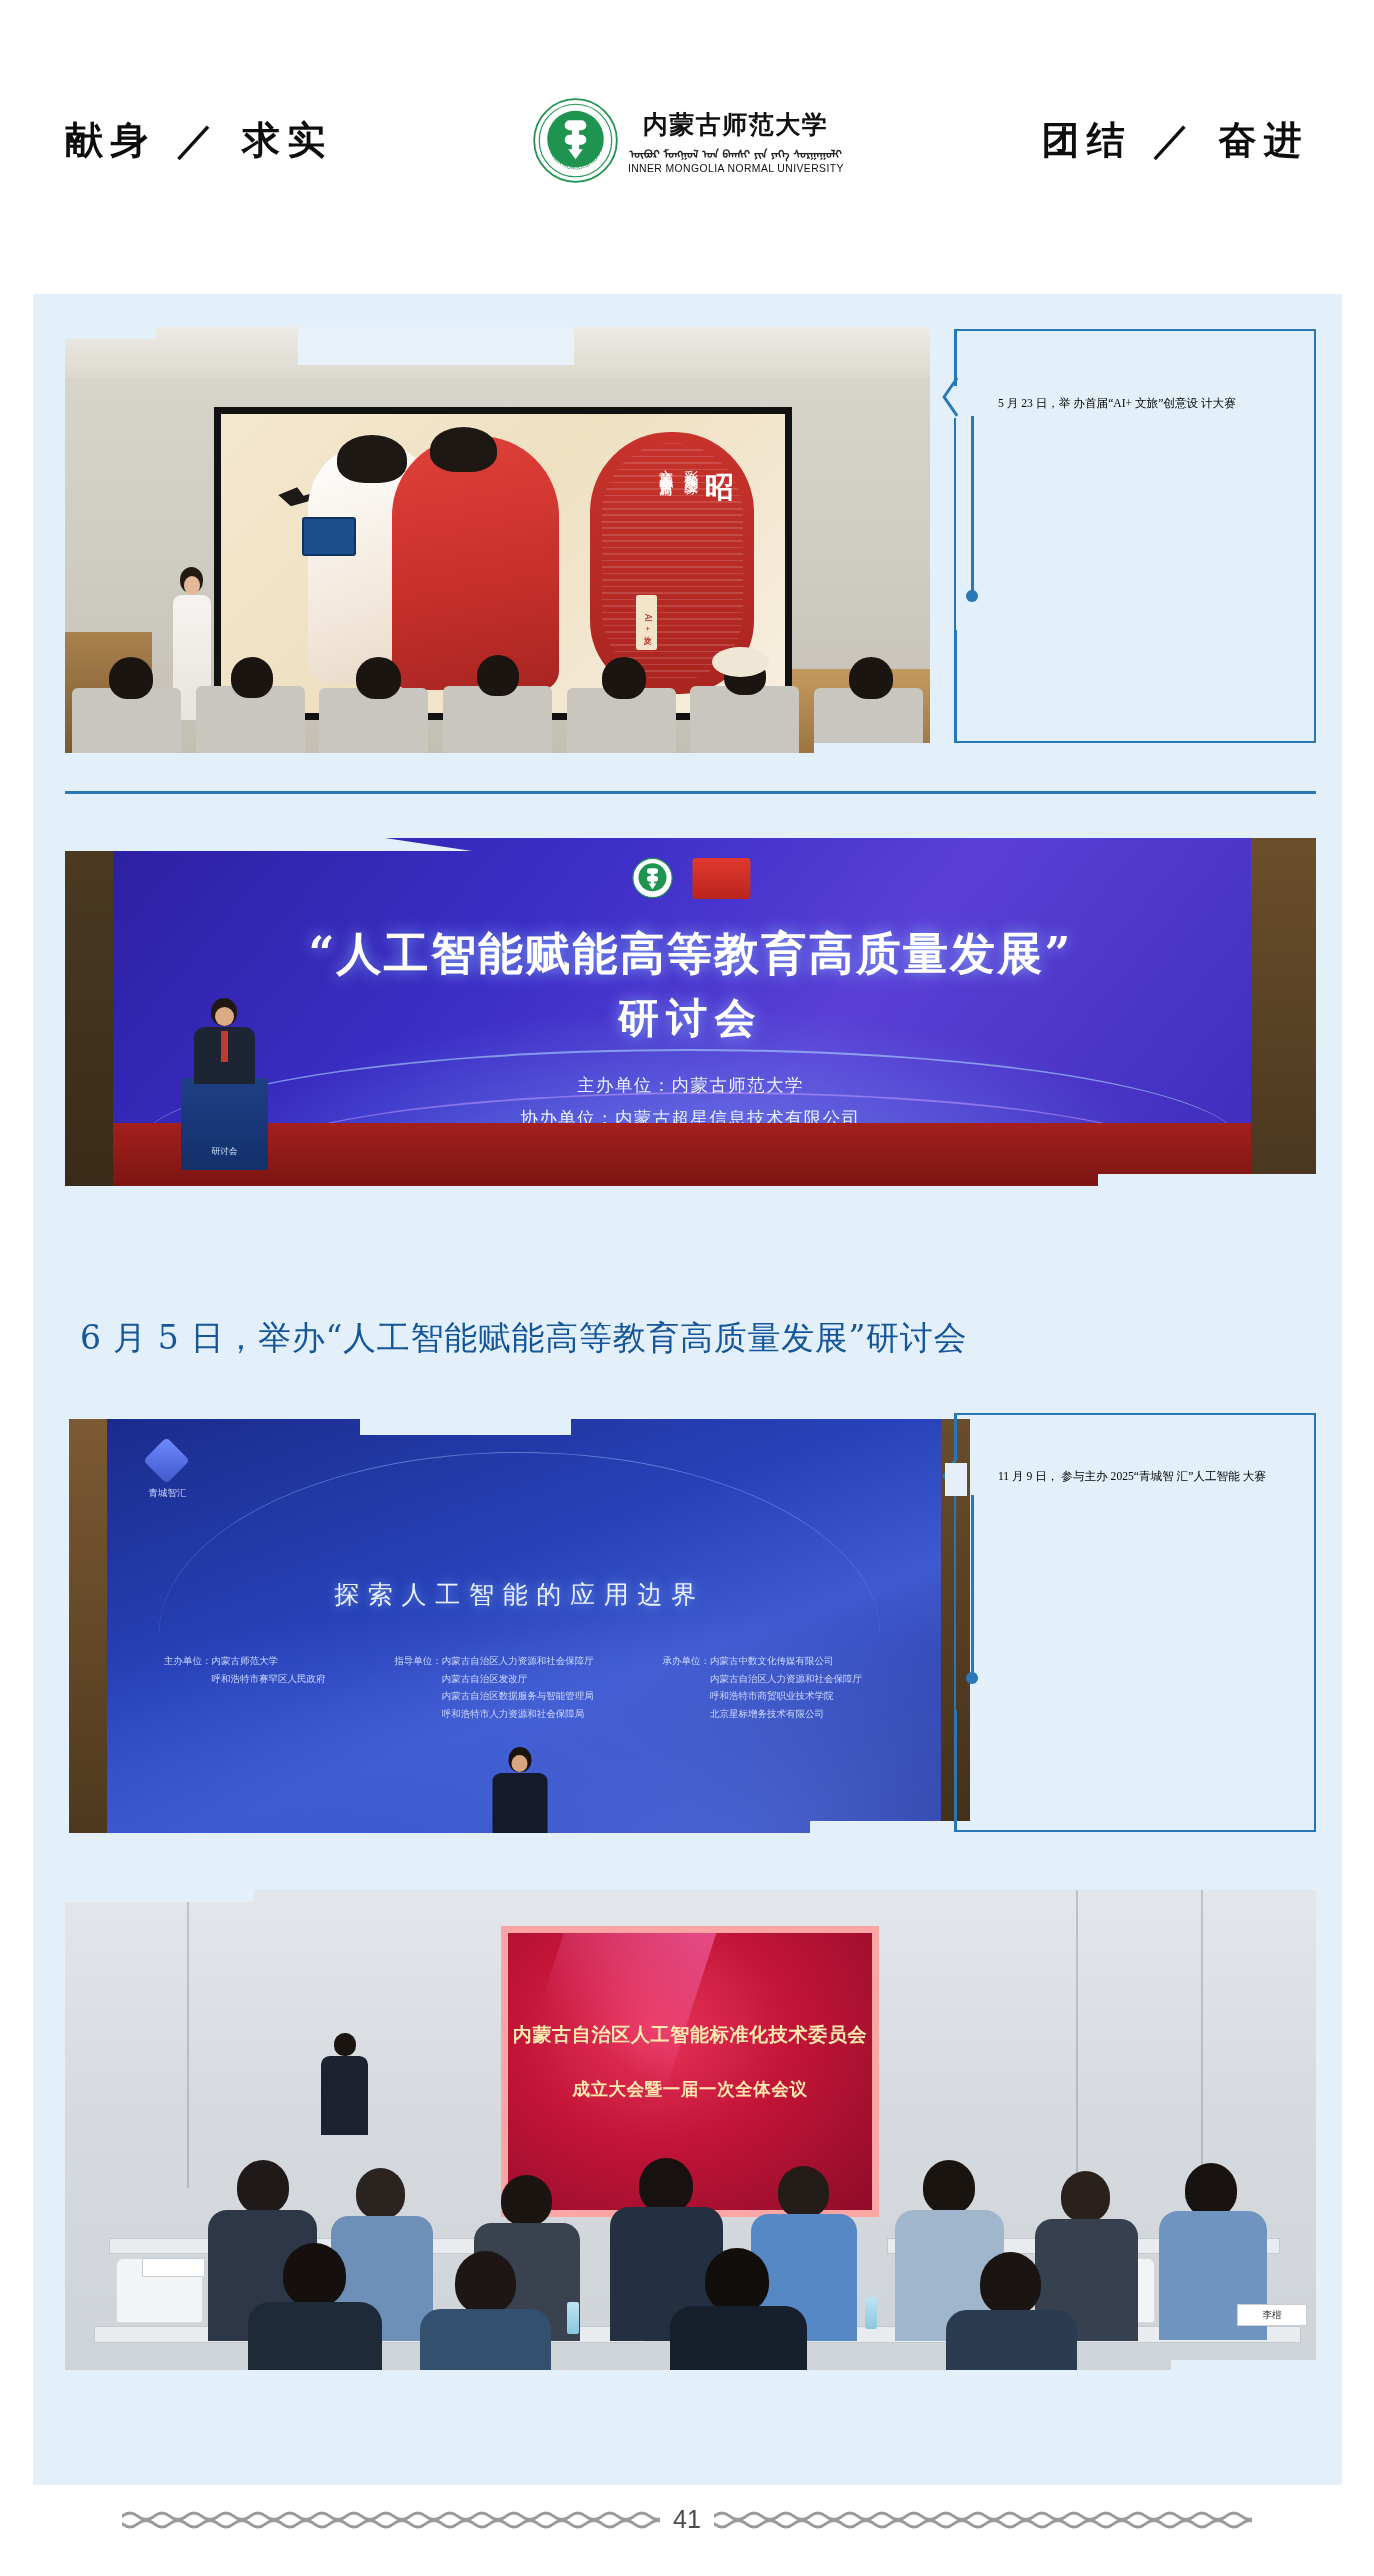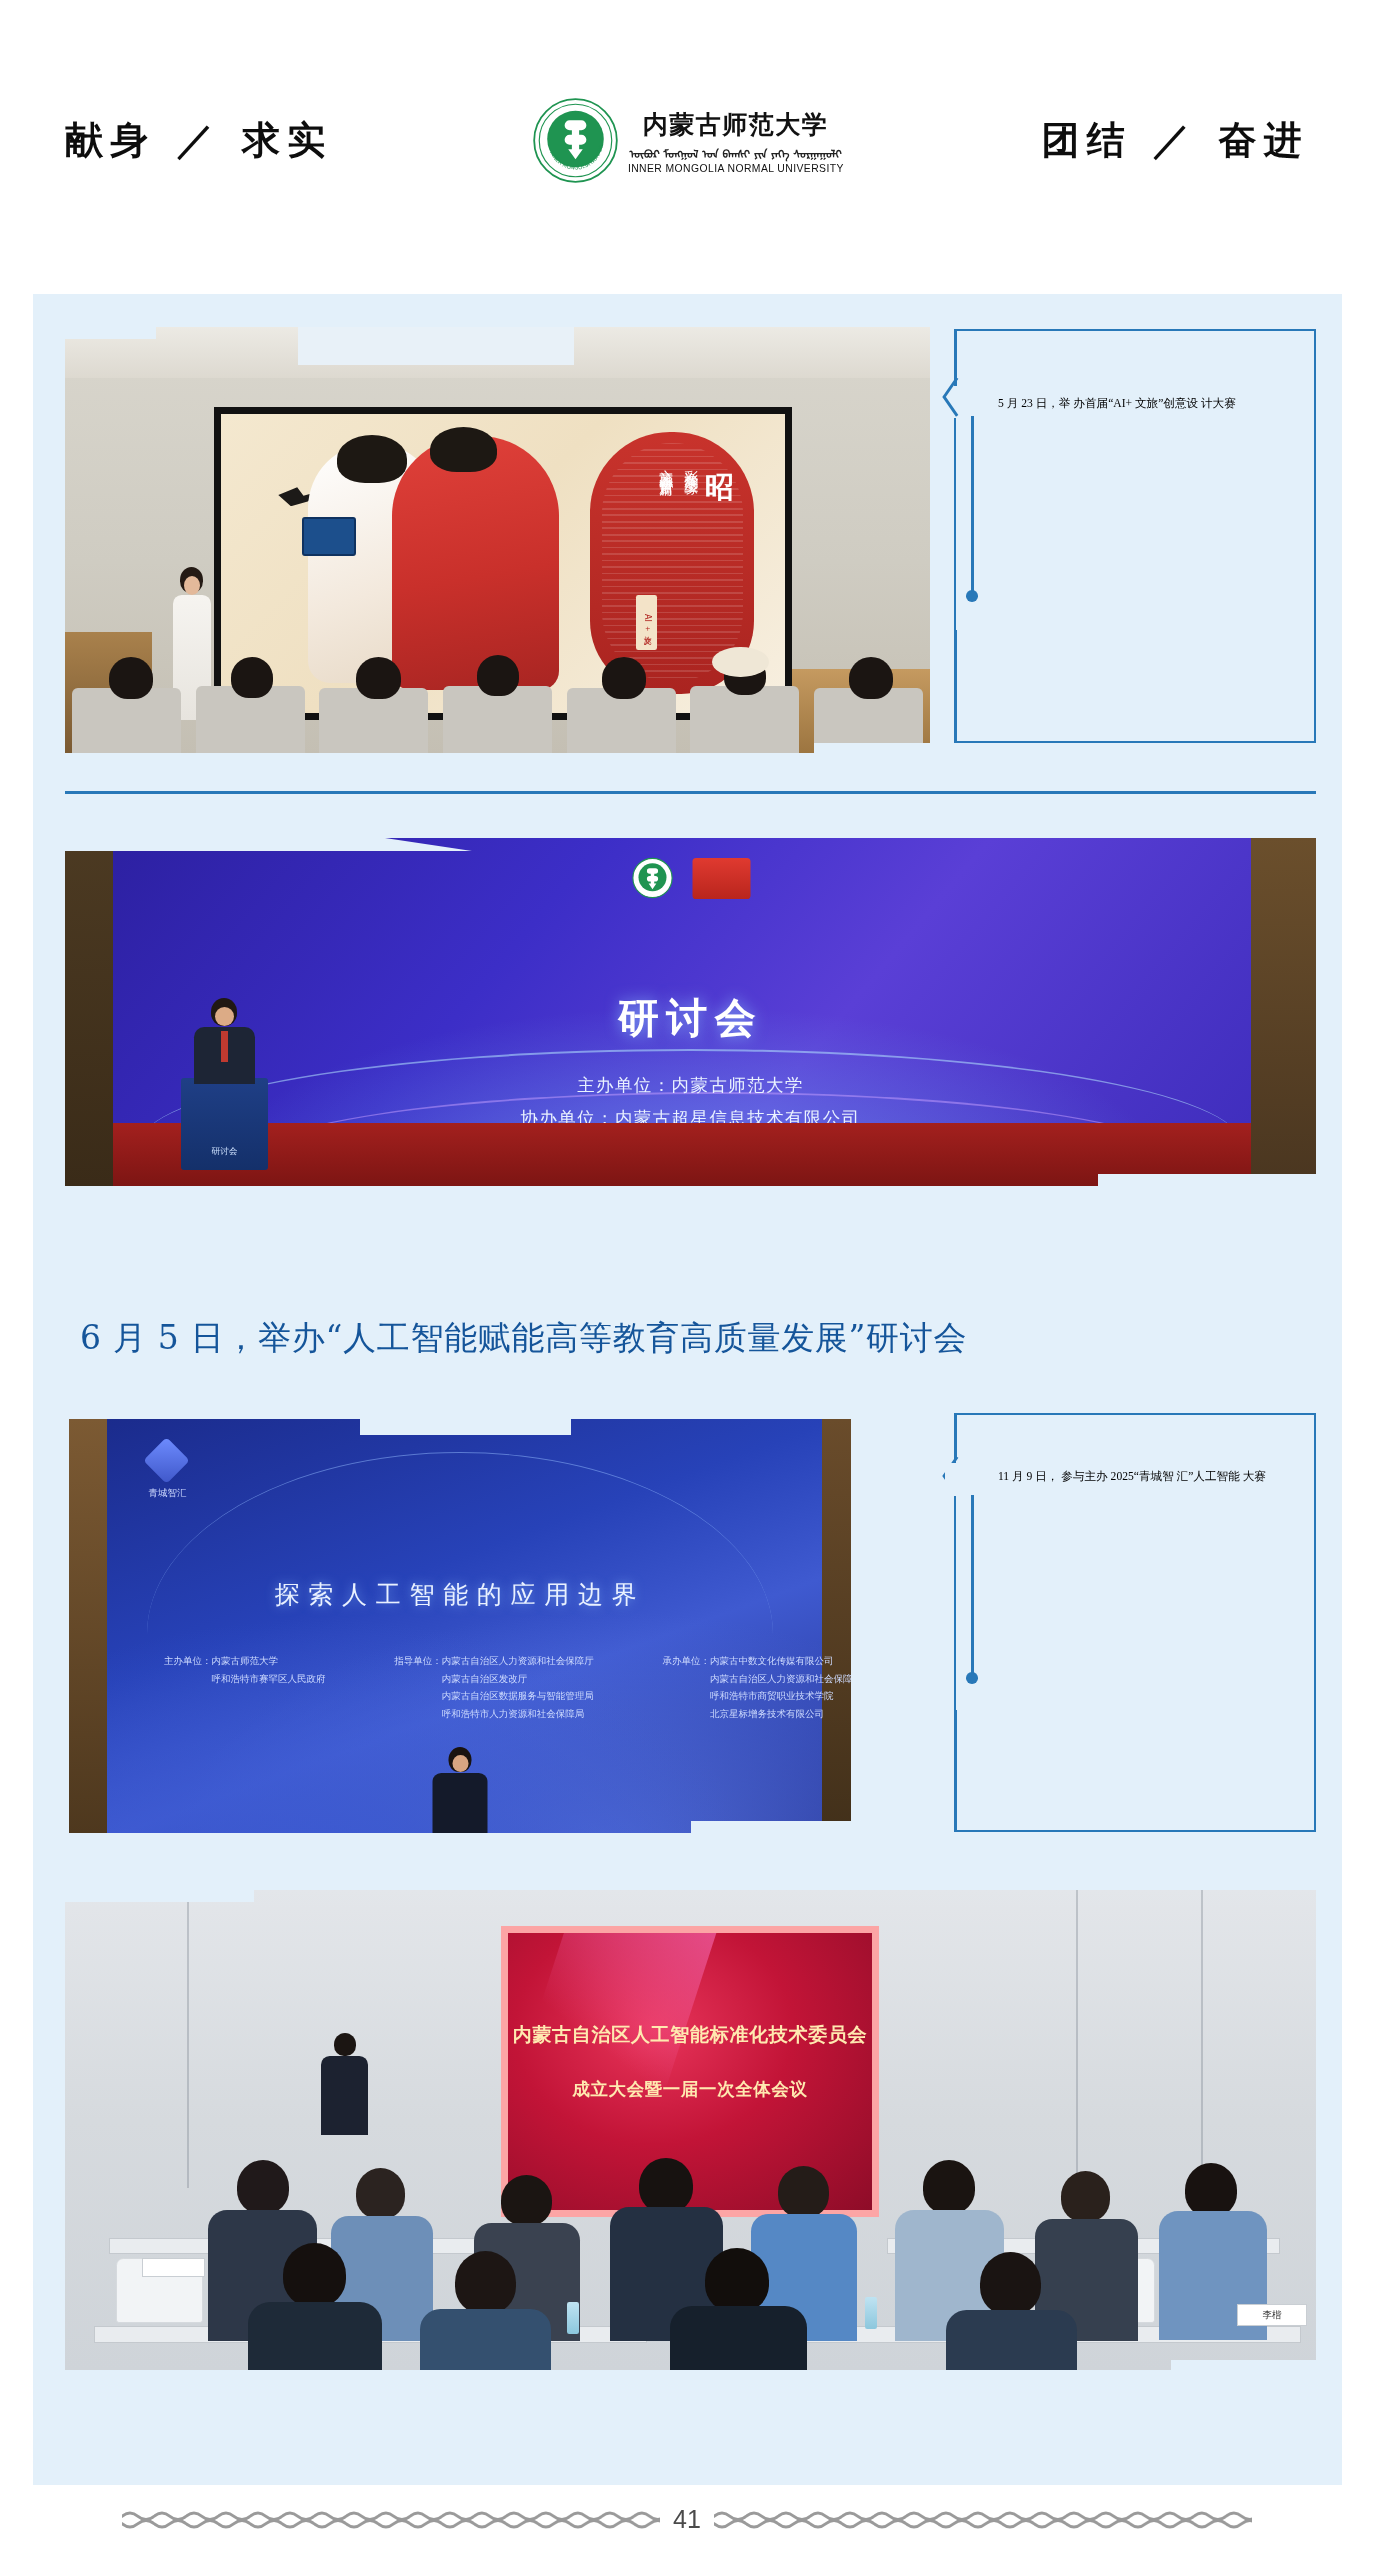--- a/index.html
+++ b/index.html
@@ -161,21 +161,21 @@
   .p2pod{ position:absolute; left:116px; bottom:16px; width:87px; height:92px;
      background:linear-gradient(180deg,#1f3f86,#14306a); border-radius:2.9px; }
   .p2pod .lbl{ position:absolute; left:0; right:0; bottom:11.6px; text-align:center; color:#cfe2ff; font-size:8.7px; font-family:"DejaVu Sans",sans-serif; }
   .p2man{ position:absolute; left:129px; bottom:102px; width:61px; height:86px; }
   .p2man .h{ position:absolute; left:17.4px; top:0; width:26px; height:28px; background:#201813; border-radius:50% 50% 45% 45%; }
   .p2man .f{ position:absolute; left:21px; top:8.7px; width:19px; height:19px; background:#dcab86; border-radius:50%; }
   .p2man .b{ position:absolute; left:0; top:29px; width:61px; height:57px; background:#1d2535; border-radius:10.2px 10.2px 0 0; }
   .p2man .tie{ position:absolute; left:27px; top:33px; width:7.3px; height:30.5px; background:#c03a30; }
 
   
-  #photo3{ left:69px; top:1419px; width:782px; height:414px; }
+  #photo3{ left:69px; top:1419px; width:901px; height:414px; }
   .p3bg{ position:absolute; inset:0; background:linear-gradient(160deg,#1a2a8a 0%,#2742b8 40%,#3f5ad0 62%,#22308f 100%); }
   .p3wallL{ position:absolute; left:0; top:0; width:38px; height:100%; background:linear-gradient(180deg,#7c5a33,#4e381e); }
   .p3wallR{ position:absolute; right:0; top:0; width:29px; height:100%; background:linear-gradient(180deg,#6a4c2b,#42301a); }
   .p3mount{ position:absolute; left:38px; bottom:0; width:calc(100% - 67px); height:62%;
      background:radial-gradient(ellipse at 30% 110%, rgba(60,90,210,.9), rgba(20,35,110,0) 60%),
                 radial-gradient(ellipse at 70% 110%, rgba(90,120,230,.75), rgba(20,35,110,0) 62%); }
   .p3curve{ position:absolute; left:10%; top:8%; width:80%; height:182px;
      border-top:1.5px solid rgba(150,190,255,.5); border-radius:50%/100% 100% 0 0; }
   .p3dia{ position:absolute; left:81px; top:25px; width:33px; height:33px;
      background:linear-gradient(135deg,#6e8cff,#3f57c9); transform:rotate(45deg); border-radius:4.4px; }
@@ -333,20 +333,21 @@
 
     <div class="p2logos">
       <svg class="p2logo-c" viewBox="0 0 60 60">
         <circle cx="30" cy="30" r="28" fill="#ffffff" stroke="#1f9451" stroke-width="1.6"></circle>
         <circle cx="30" cy="29" r="20" fill="#1f9451"></circle>
         <path d="M26 16 h8 a4 4 0 0 1 0 8 h-1.5 v3 h1.5 a4 4 0 0 1 0 8 h-1.5 v3 h3 l-5.5 8 -5.5 -8 h3 v-3 h-1.5 a4 4 0 0 1 0 -8 h1.5 v-3 h-1.5 a4 4 0 0 1 0 -8 z" fill="#fff"></path>
       </svg>
       <div class="p2logo-r"></div>
     </div>
 
+    <div class="p2title">“人工智能赋能高等教育高质量发展”</div>
     <div class="p2sub">研讨会</div>
     <div class="p2org">主办单位：内蒙古师范大学
 协办单位：内蒙古超星信息技术有限公司</div>
     <div class="p2foot">内蒙古·呼和浩特　2025年06月07日</div>
 
     <div class="p2stage"></div>
     <div class="p2pod">
       <div class="lbl">研讨会</div>
     </div>
     <div class="p2man">

